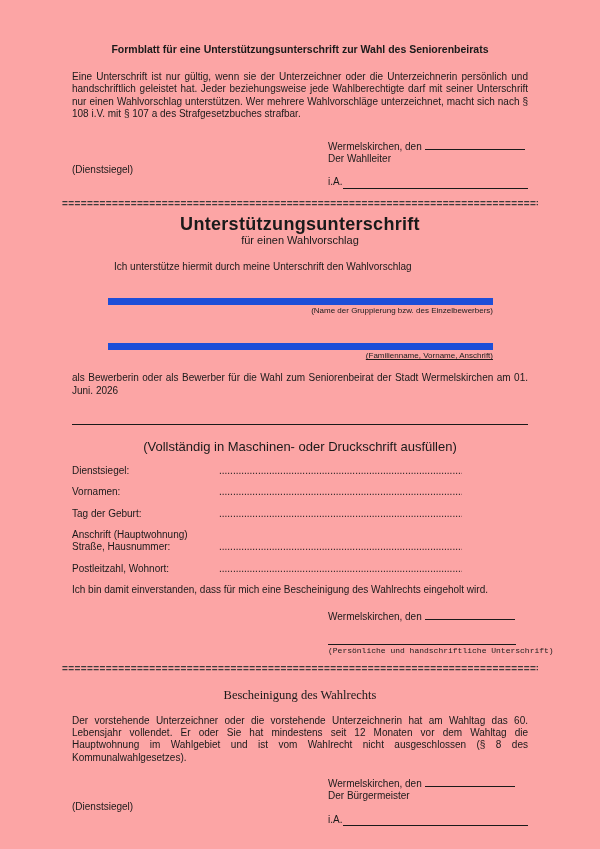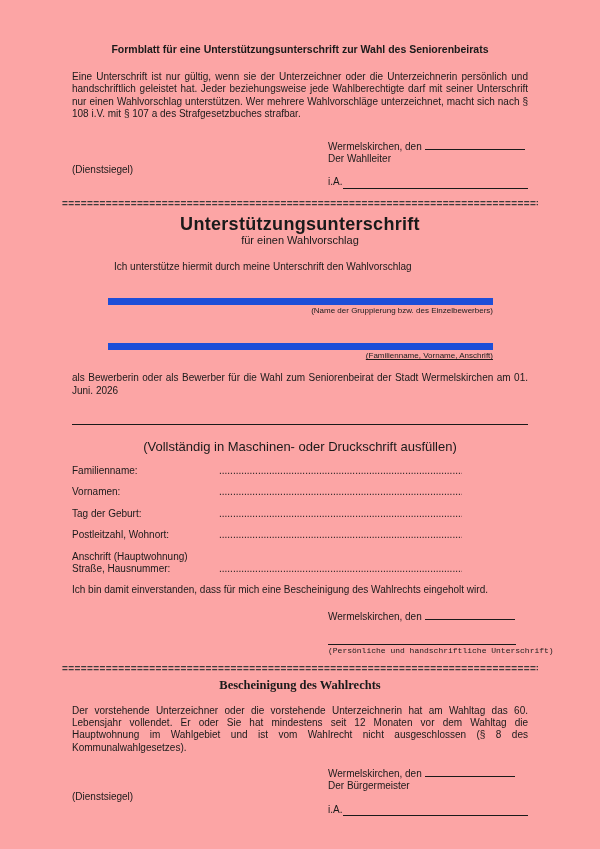--- a/index.html
+++ b/index.html
@@ -123,24 +123,24 @@
 
   .consent { margin-top: 7px; }
 
   .place-date-row { margin-top: 13px; margin-left: 256px; }
 
   .sig-block { margin-left: 256px; margin-top: 5px; width: 188px; }
   .sig-line { border-bottom: 1px solid #1a1a1a; height: 17px; }
   .sig-caption { font-size: 8px; line-height: 10px; padding-top: 1px; white-space: nowrap; font-family: Liberation Mono, monospace; }
 
   .cert-heading {
-    margin-top: 2px;
+    margin-top: 12px;
     font-family: "Liberation Serif", "DejaVu Serif", serif;
     font-size: 12.5px;
-    font-weight: bold;
+    font-weight: normal;
     text-align: center;
     line-height: 15px;
   }
 
   .cert-body {
     margin-top: 12px;
     text-align: justify;
     line-height: 12.2px;
   }
 
@@ -189,42 +189,42 @@
   </div>
 
   <div class="candidate-text">als Bewerberin oder als Bewerber für die Wahl zum Seniorenbeirat der Stadt Wermelskirchen am 01. Juni. 2026</div>
 
   <div class="full-rule">
     <div class="caption">(Vollständig in Maschinen- oder Druckschrift ausfüllen)</div>
   </div>
 
   <div class="fields">
     <div class="field-row">
-      <div class="field-label">Familienname:</div>
+      <div class="field-label">Dienstsiegel:</div>
       <div class="field-dots"></div>
     </div>
     <div class="field-row">
       <div class="field-label">Vornamen:</div>
       <div class="field-dots"></div>
     </div>
     <div class="field-row">
       <div class="field-label">Tag der Geburt:</div>
-      <div class="field-dots"></div>
-    </div>
-    <div class="field-row">
-      <div class="field-label">Postleitzahl, Wohnort:</div>
       <div class="field-dots"></div>
     </div>
     <div class="field-row double">
       <div class="field-label">
         <div>Anschrift (Hauptwohnung)</div>
         <div>Straße, Hausnummer:</div>
       </div>
       <div class="field-dots"></div>
     </div>
+    <div class="field-row">
+      <div class="field-label">Postleitzahl, Wohnort:</div>
+      <div class="field-dots"></div>
+    </div>
   </div>
 
   <div class="consent">Ich bin damit einverstanden, dass für mich eine Bescheinigung des Wahlrechts eingeholt wird.</div>
 
   <div class="place-date-row">
     <span>Wermelskirchen, den</span>
     <span class="blank-underline w90"></span>
   </div>
 
   <div class="sig-block">

